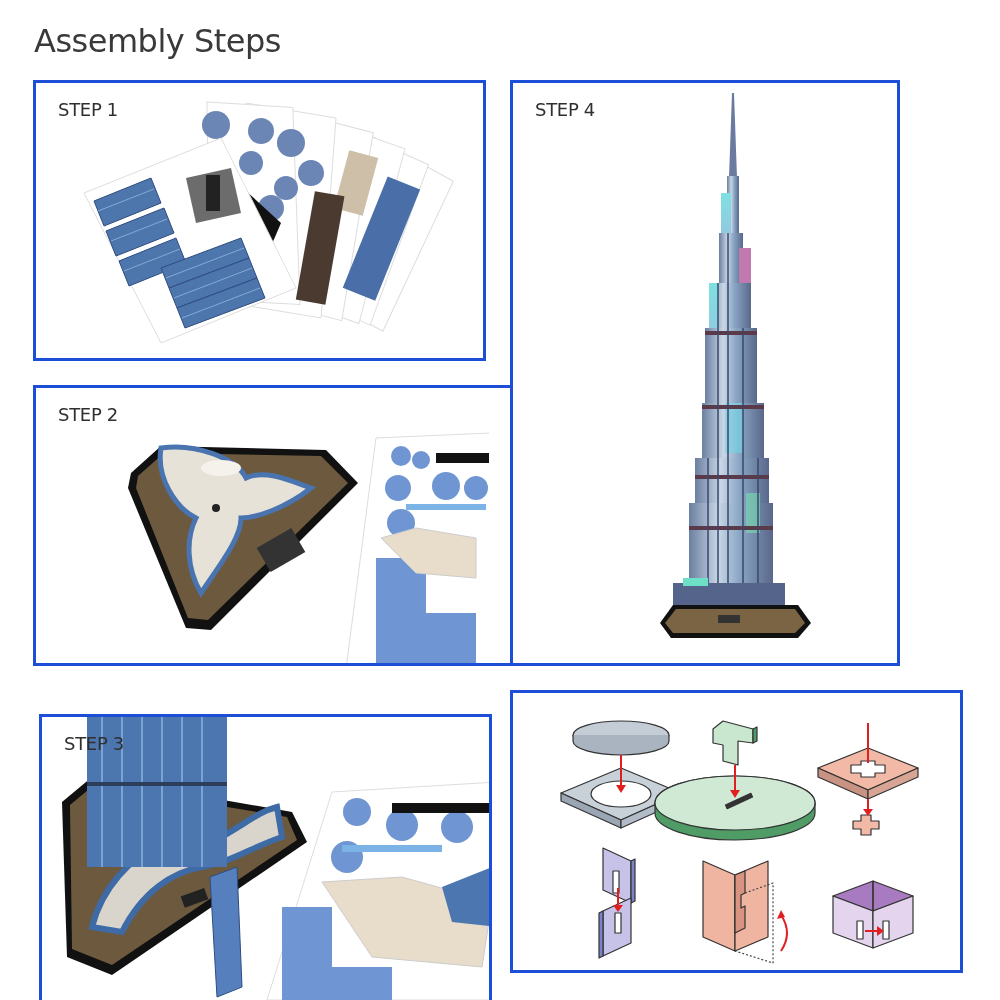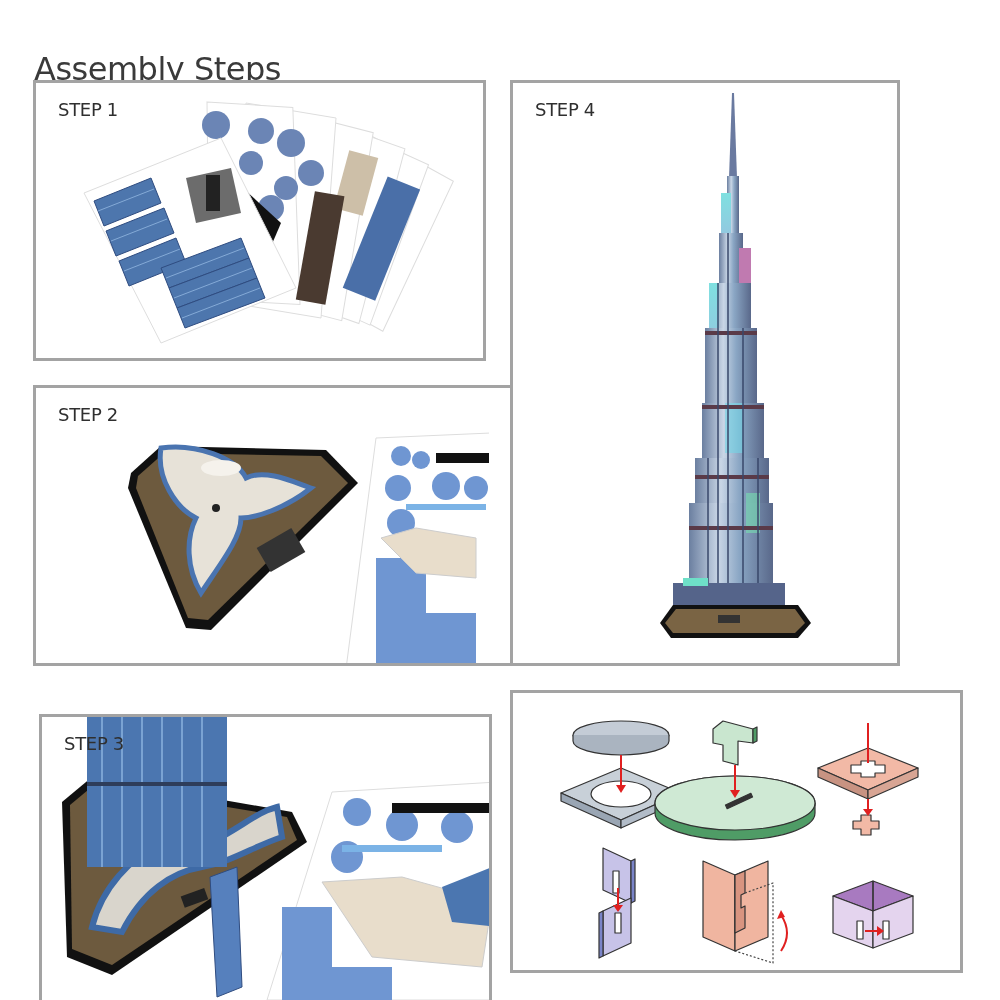--- a/index.html
+++ b/index.html
@@ -1,18 +1,18 @@
 <!DOCTYPE html>
 <html><head>
 <meta charset="utf-8">
 <style>
   html,body{margin:0;padding:0;background:#ffffff;}
   body{width:1000px;height:1000px;position:relative;overflow:hidden;font-family:"DejaVu Sans","Liberation Sans",sans-serif;}
-  .title{position:absolute;left:34px;top:22px;font-size:32px;font-weight:500;color:#3a3a3a;letter-spacing:-0.5px;font-family:"DejaVu Sans",sans-serif;margin-top:28px;}
-  .panel{position:absolute;border:3px solid #a3a3a3;box-sizing:border-box;background:#fff;overflow:hidden;}
+  .title{position:absolute;left:34px;top:22px;font-size:32px;font-weight:500;color:#3a3a3a;letter-spacing:-0.5px;font-family:"DejaVu Sans",sans-serif;}
+  .panel{position:absolute;border:3px solid #1d4ed8;box-sizing:border-box;background:#fff;overflow:hidden;}
   .panel-label{position:absolute;left:22px;top:16px;font-size:18px;color:#2f2f2f;font-family:"DejaVu Sans",sans-serif;z-index:3;letter-spacing:-0.3px;}
   .panel svg{position:absolute;left:0;top:0;}
   #p1{left:33px;top:80px;width:453px;height:281px;}
   #p2{left:33px;top:385px;width:508px;height:281px;}
   #p3{left:39px;top:690px;width:453px;height:309px;margin-top:24px;}
   #p4{left:510px;top:80px;width:390px;height:586px;}
   #p5{left:510px;top:690px;width:453px;height:283px;}
 </style>
 </head>
 <body>

